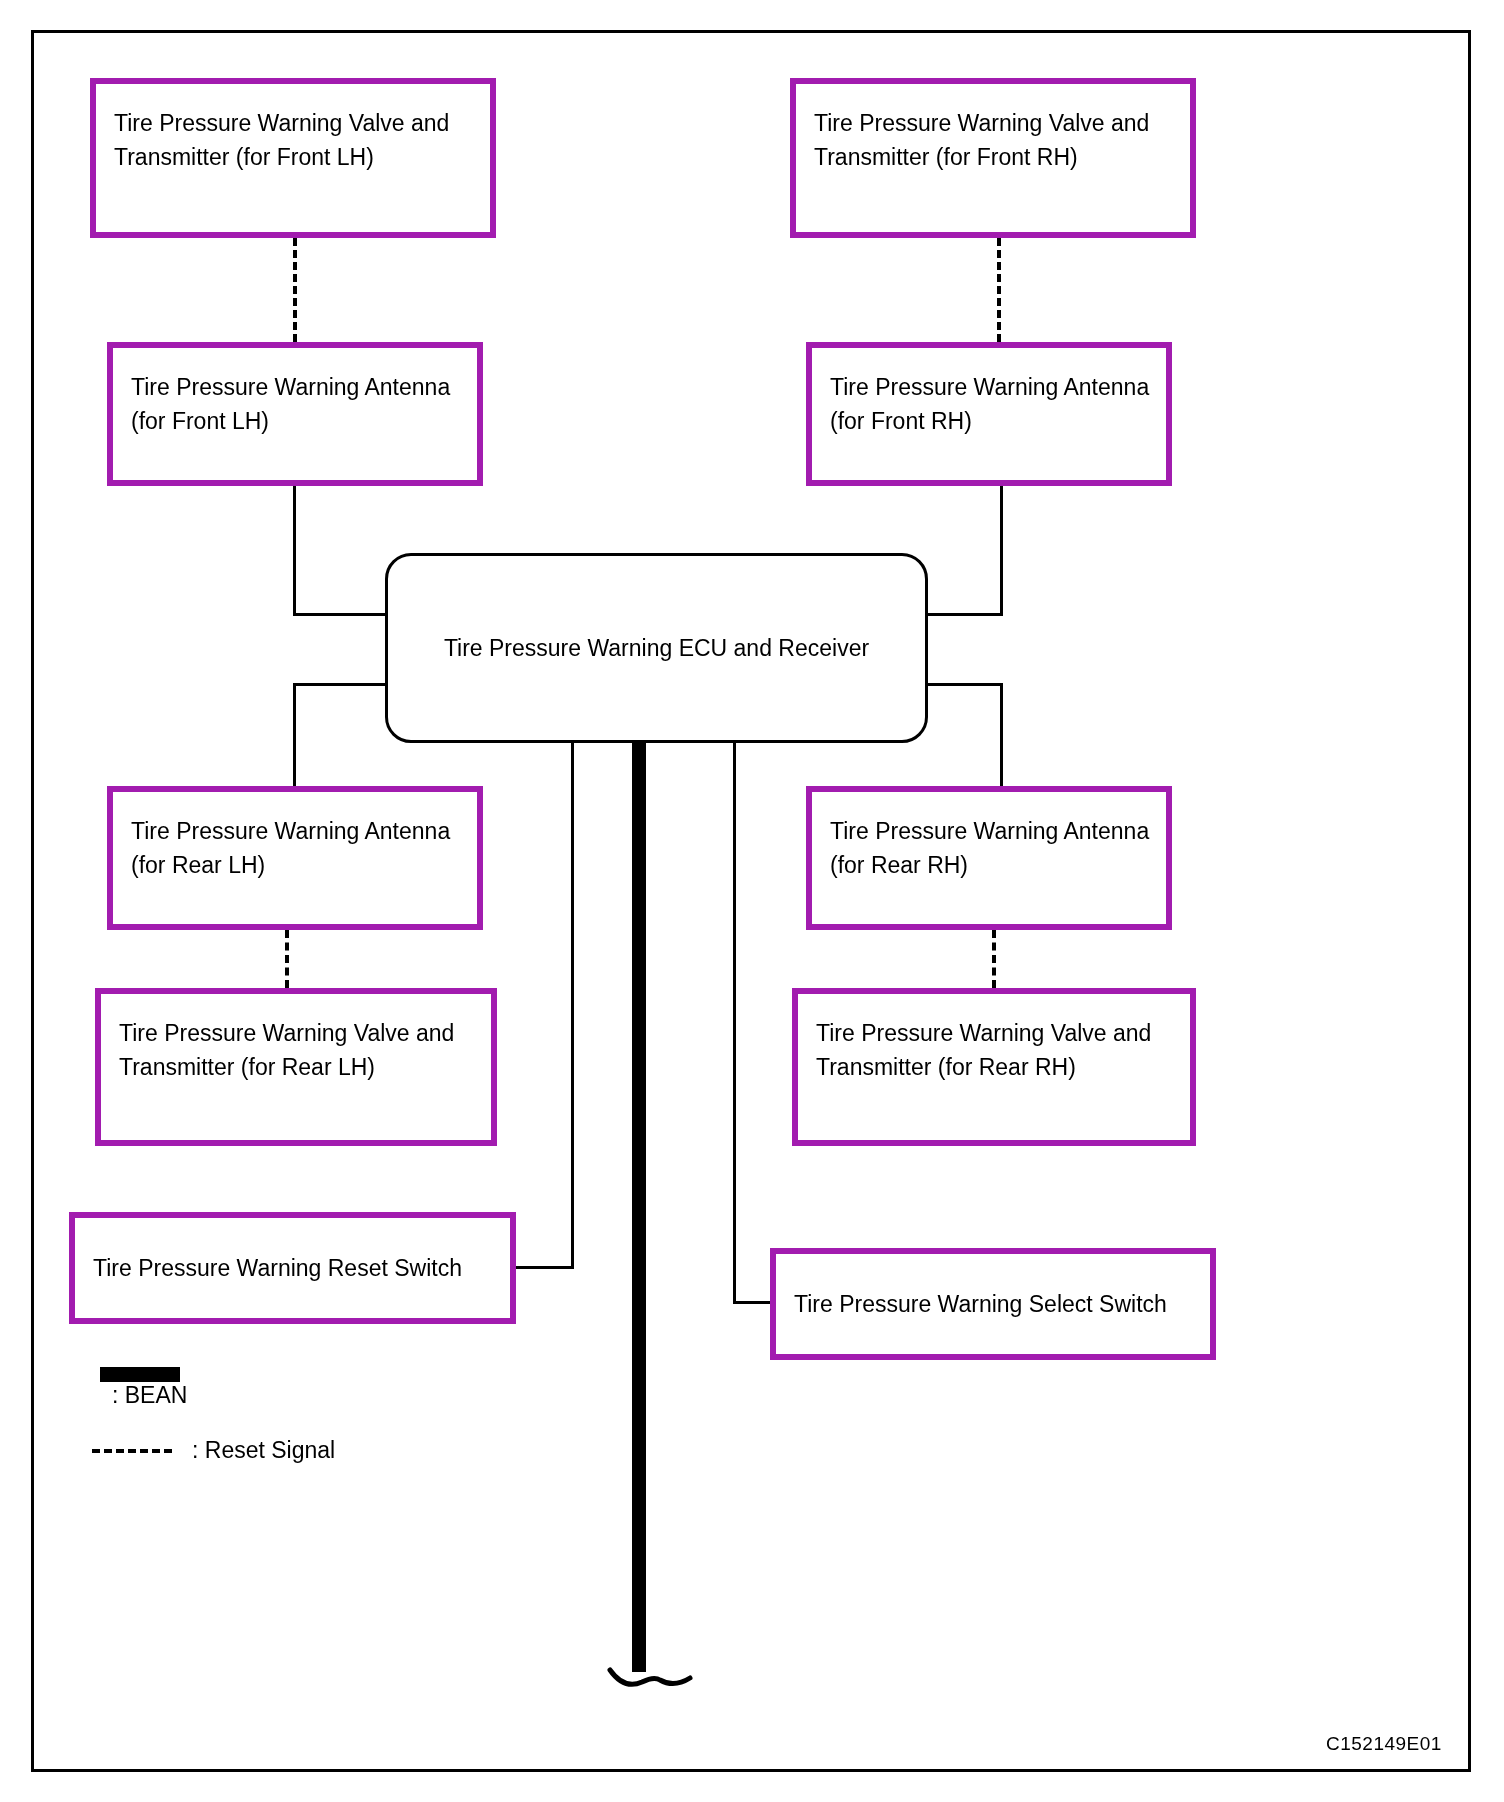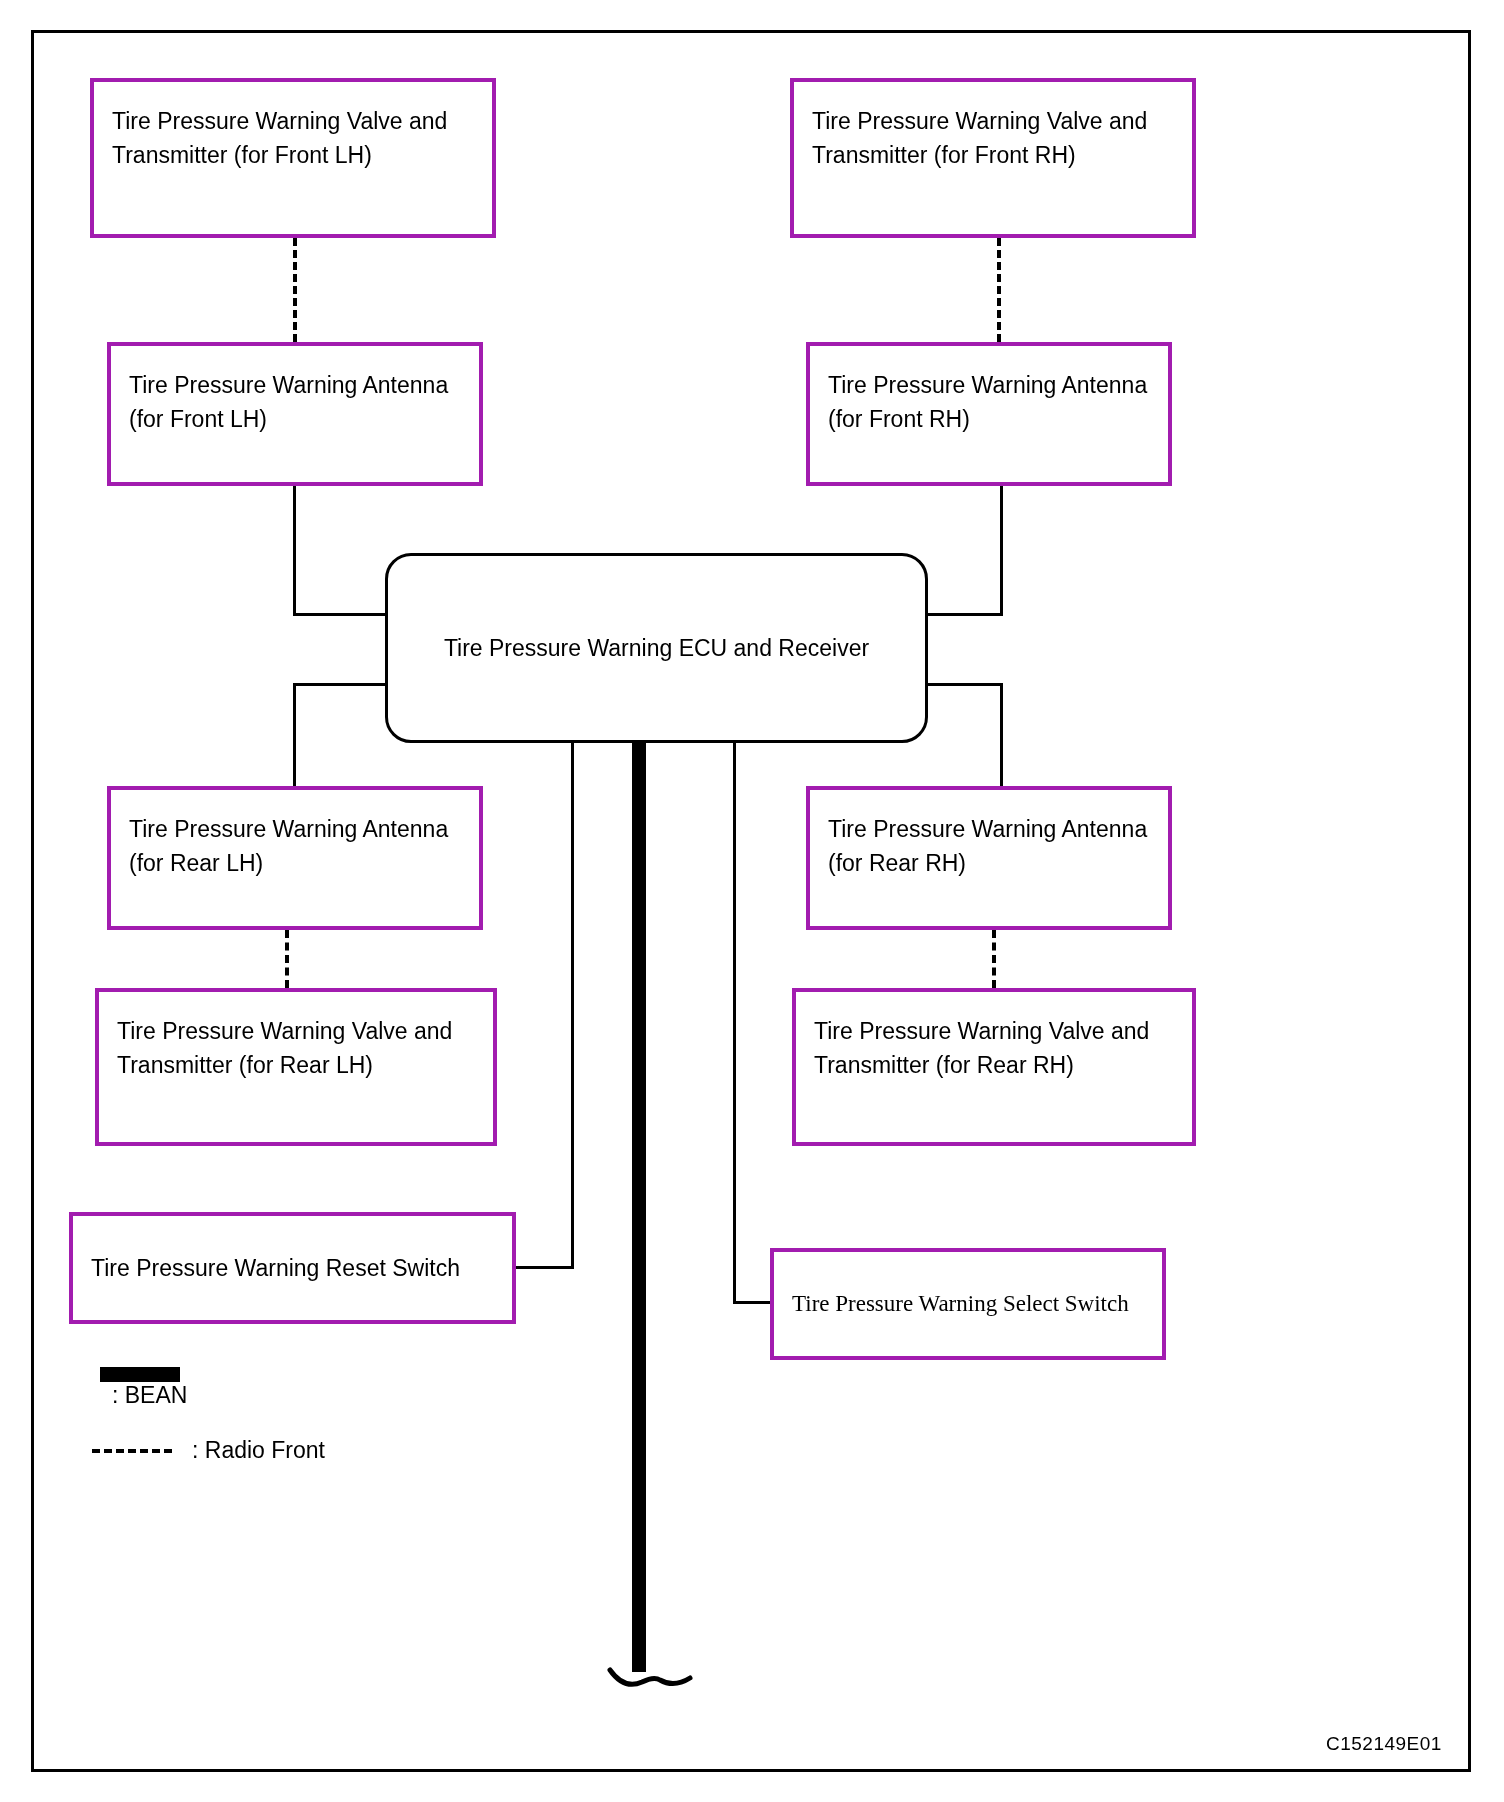--- a/index.html
+++ b/index.html
@@ -28,21 +28,21 @@
     top: 30px;
     width: 1440px;
     height: 1742px;
     border: 3px solid #000;
     box-sizing: border-box;
   }
   
   .node {
     position: absolute;
     box-sizing: border-box;
-    border: 4px solid #a21caf;
+    border: 6px solid #a21caf;
     background: #ffffff;
     z-index: 5;
   }
   .node .label {
     position: absolute;
     left: 18px;
     right: 10px;
     font-size: 23px;
     line-height: 34px;
     color: #000;
@@ -203,29 +203,29 @@
 
   <div class="node twoline" style="left:792px; top:988px; width:404px; height:158px;">
     <div class="label">Tire Pressure Warning Valve and
 Transmitter (for Rear RH)</div>
   </div>
 
   <div class="node centered" style="left:61px; top:1212px; width:447px; height:112px;margin-left:8px;">
     <div class="label">Tire Pressure Warning Reset Switch</div>
   </div>
 
-  <div class="node centered" style="left:770px; top:1248px; width:396px; height:112px;font-family:Liberation Serif, serif;">
+  <div class="node centered" style="left:770px; top:1248px; width:446px; height:112px;">
     <div class="label">Tire Pressure Warning Select Switch</div>
   </div>
 
   <div class="legend-row" style="left:92px; top:1367px;flex-direction:column;">
     <span class="legend-bar"></span>
     <span class="legend-text">: BEAN</span>
   </div>
 
   <div class="legend-row" style="left:92px; top:1437px;">
     <span class="legend-dash"></span>
-    <span class="legend-text">: Radio Front</span>
+    <span class="legend-text">: Reset Signal</span>
   </div>
 
   <div class="refcode" style="left:1326px; top:1733px;">C152149E01</div>
 
 </div>
 
 </body></html>

